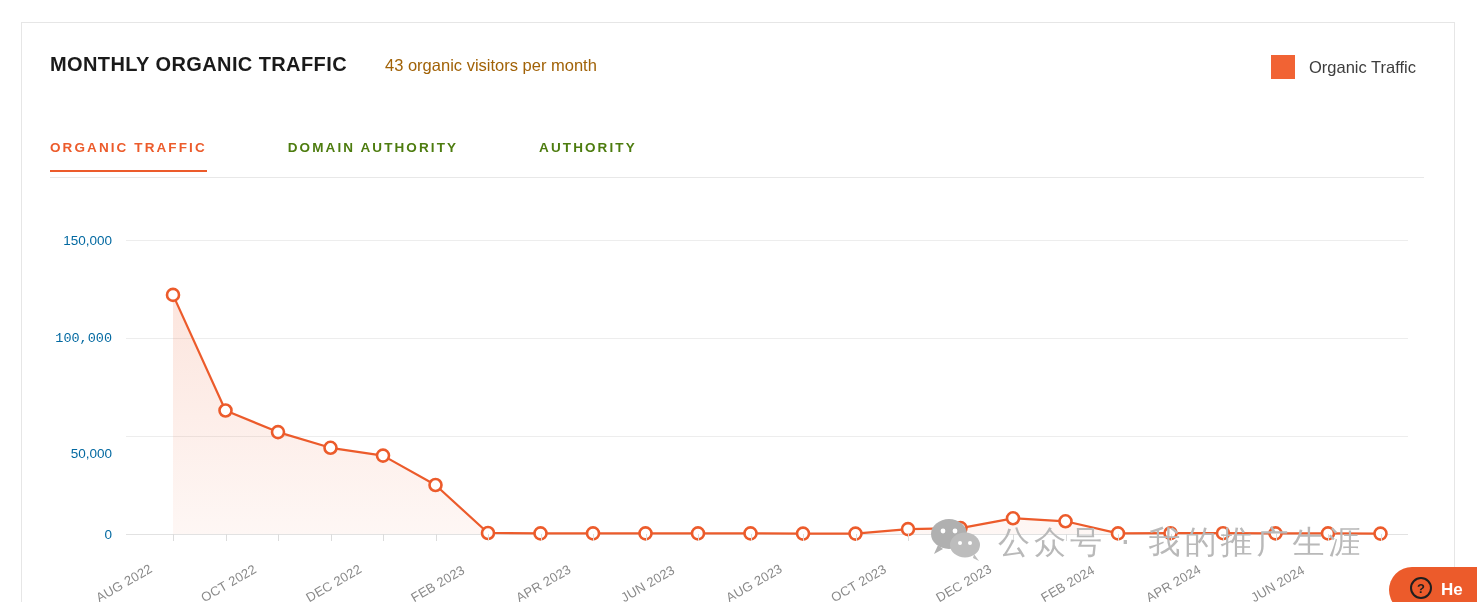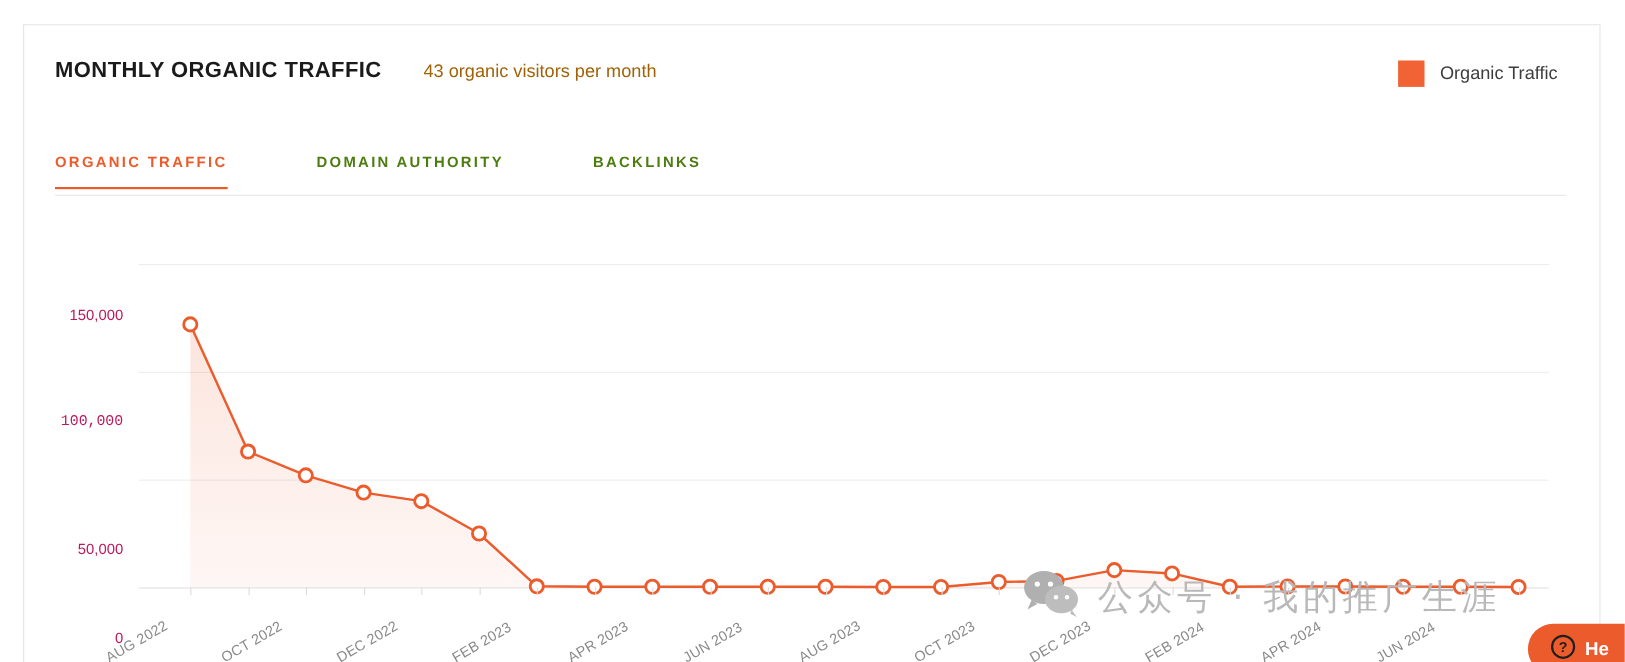--- a/index.html
+++ b/index.html
@@ -95,24 +95,23 @@
     height: 1px; background: #ededed;
   }
   .gridline.g0   { top: 0; }
   .gridline.g1   { top: 98px; }
   .gridline.g2   { top: 196px; }
   .gridline.g3   { top: 294px; background:#e2e2e2; }
 
   .ytick {
     position: absolute;
     right: calc(100% + 14px);
-    font-size: 13.5px; color: #be185d;
+    font-size: 13.5px; color: #0369a1;
     white-space: nowrap;
     transform: translateY(-50%);
-    margin-top: 46px;
   }
   .ytick.t0 { top: 0; }
   .ytick.t1 { top: 98px; font-family: Liberation Mono, monospace; }
   .ytick.t2 { top: 213px; padding-left: 38px; }
   .ytick.t3 { top: 294px; }
 
   .svg-layer {
     position: absolute; left: 0; top: 0;
     width: 100%; height: 100%;
     overflow: visible;
@@ -186,21 +185,21 @@
         <span class="legend-swatch"></span>
         <span class="legend-label">Organic Traffic</span>
       </div>
     </div>
 
     <div class="tabs">
       <div class="tab active">ORGANIC TRAFFIC</div>
       <div class="tab-gap-1"></div>
       <div class="tab">DOMAIN AUTHORITY</div>
       <div class="tab-gap-2"></div>
-      <div class="tab">BACKLINKS</div>
+      <div class="tab">AUTHORITY</div>
     </div>
 
     <div class="chart-area">
       <div class="plot" id="plot">
         <div class="gridline g0"></div>
         <div class="gridline g1"></div>
         <div class="gridline g2"></div>
         <div class="gridline g3"></div>
 
         <div class="ytick t0">150,000</div>

